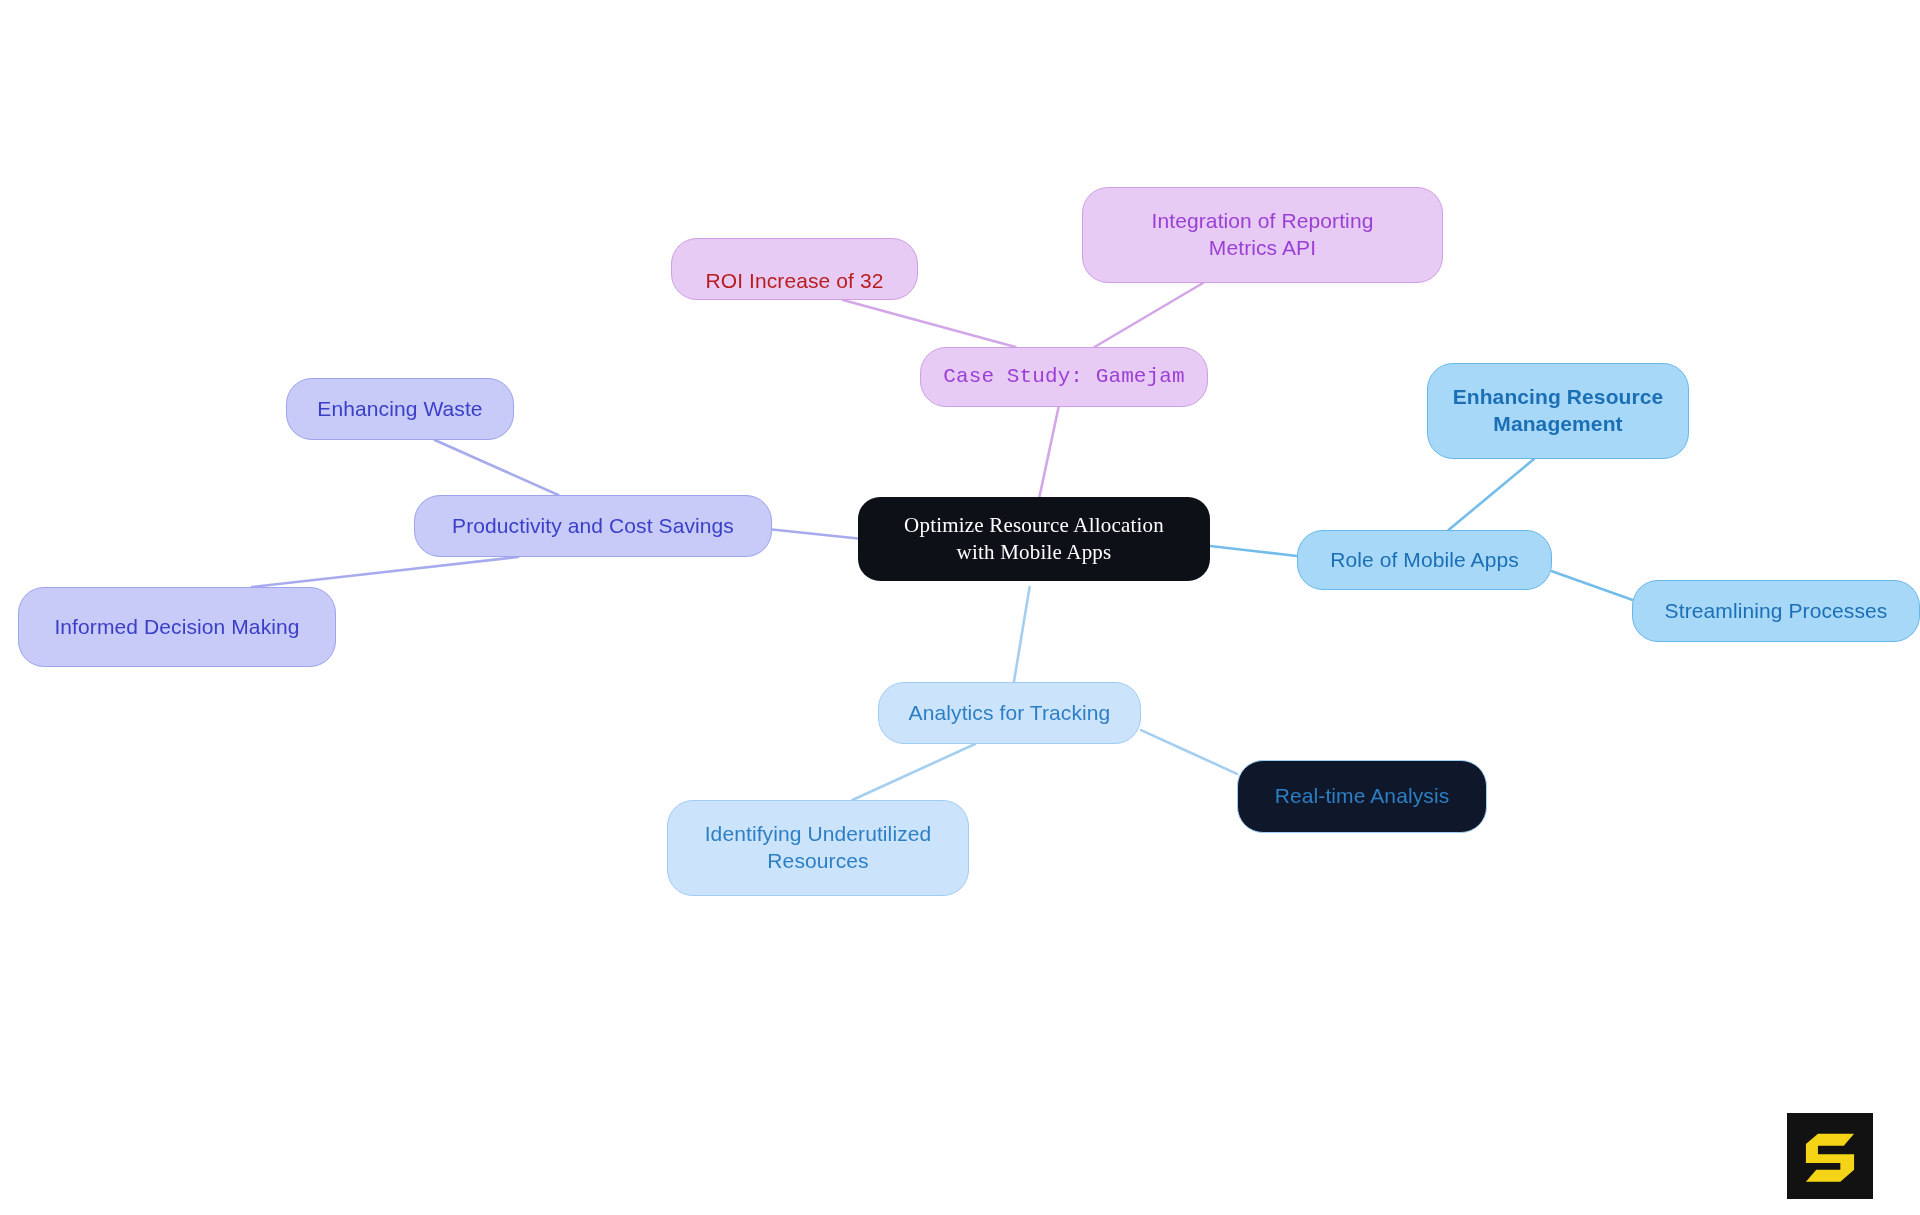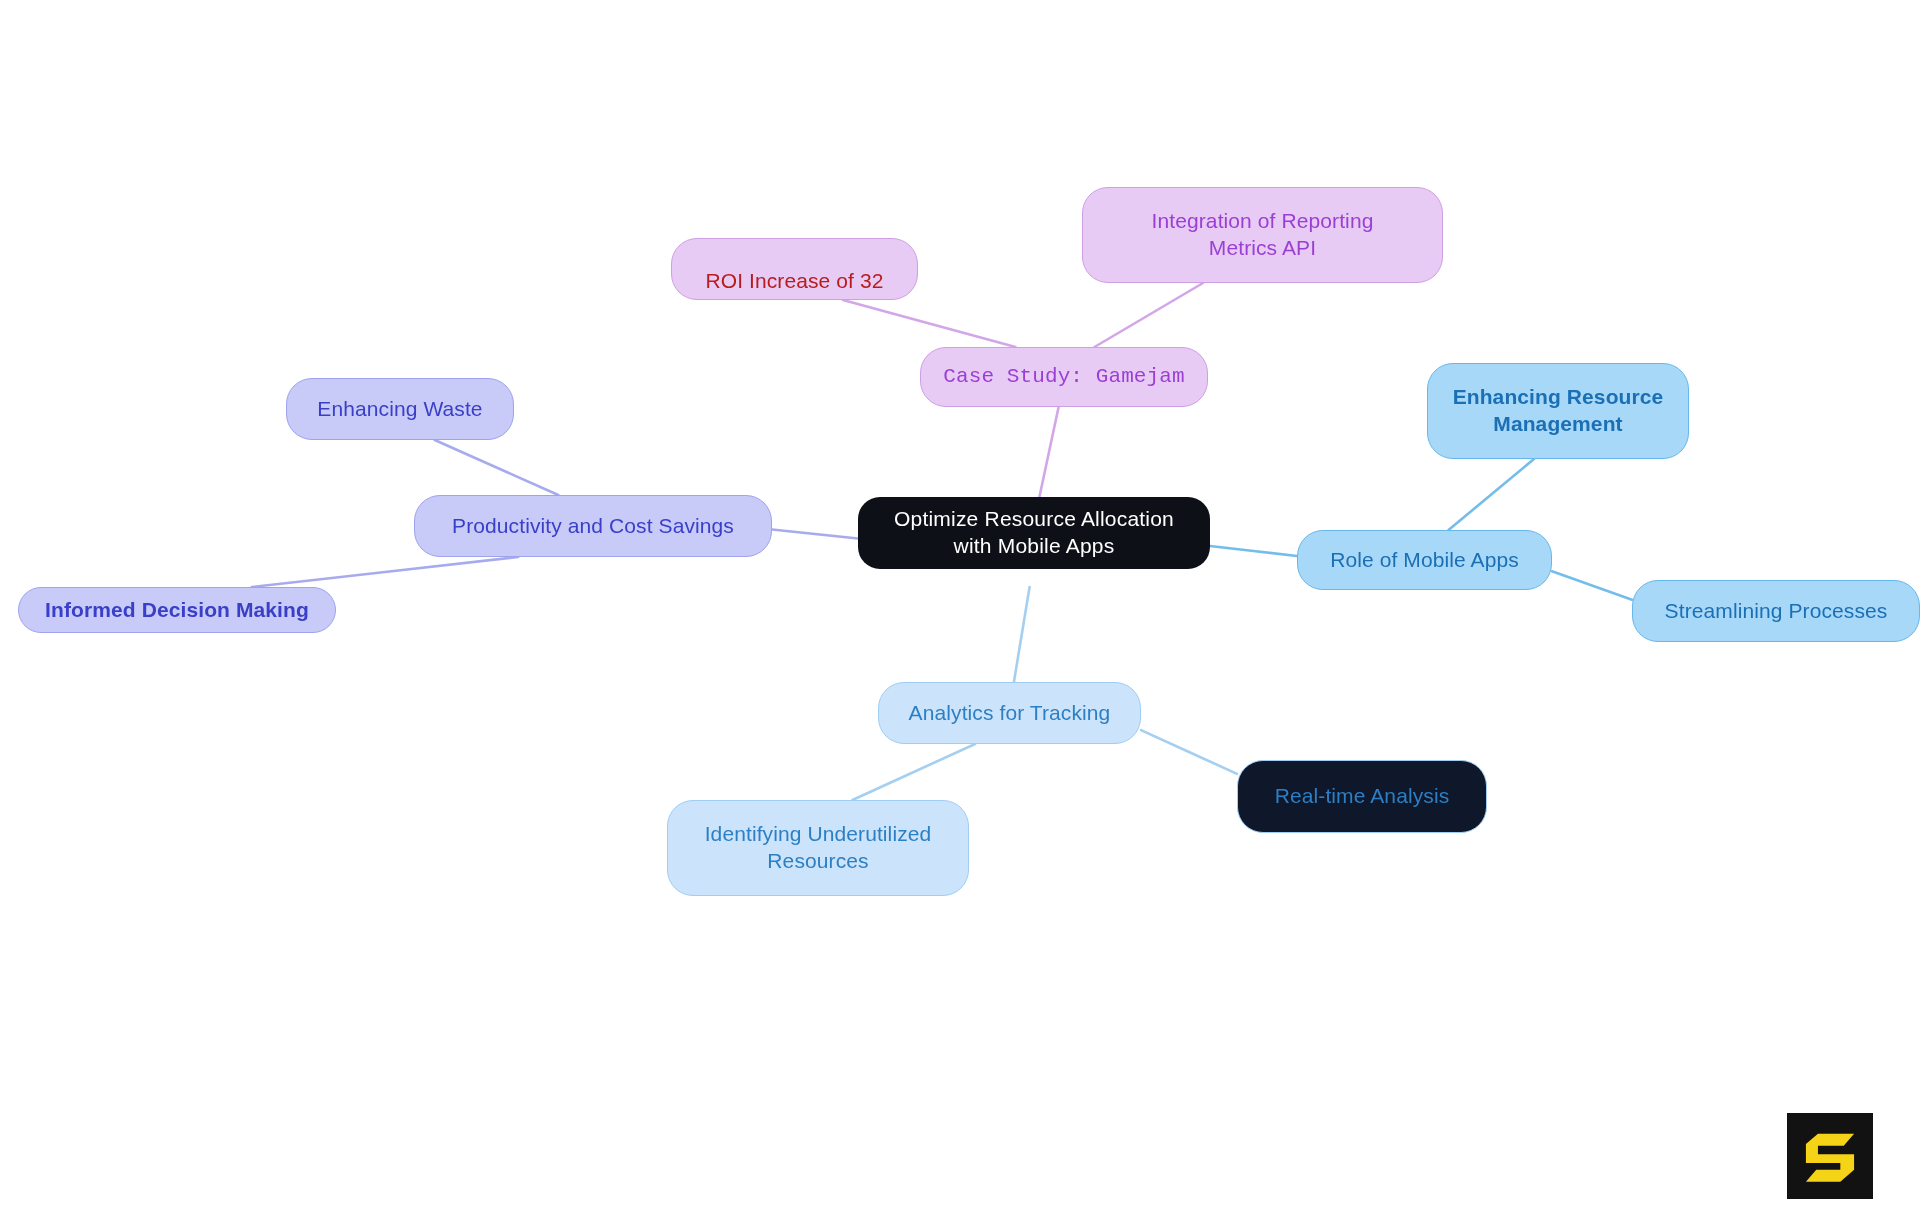--- a/index.html
+++ b/index.html
@@ -74,37 +74,37 @@
       <path d="M 975.03 744 L 913.75 772 L 852.47 800" fill="none" stroke="#a5cff0" stroke-width="2.6" stroke-linecap="round"></path>
       <path d="M 1141 730.16 L 1189 752 L 1237 773.84" fill="none" stroke="#a5cff0" stroke-width="2.6" stroke-linecap="round"></path>
       <path d="M 1039.4 497 L 1049 452 L 1058.6 407" fill="none" stroke="#d3a6e8" stroke-width="2.6" stroke-linecap="round"></path>
       <path d="M 1015.49 347 L 929.25 323.5 L 843.01 300" fill="none" stroke="#d3a6e8" stroke-width="2.6" stroke-linecap="round"></path>
       <path d="M 1094.51 347 L 1148.75 315 L 1202.99 283" fill="none" stroke="#d3a6e8" stroke-width="2.6" stroke-linecap="round"></path>
       <path d="M 858 538.48 L 815 534 L 772 529.52" fill="none" stroke="#a7abee" stroke-width="2.6" stroke-linecap="round"></path>
       <path d="M 558.26 495 L 496.5 467.5 L 434.74 440" fill="none" stroke="#a7abee" stroke-width="2.6" stroke-linecap="round"></path>
       <path d="M 518.12 557 L 385 572 L 251.88 587" fill="none" stroke="#a7abee" stroke-width="2.6" stroke-linecap="round"></path>
     </svg>
   <div id="nodes-layer">
-      <div class="node root" style="left: 858px; top: 497px; width: 352px; height: 72px; background: rgb(13, 17, 23); border-color: rgb(13, 17, 23); color: rgb(255, 255, 255);"><span>Optimize Resource Allocation
+      <div class="node root" style="left: 858px; top: 497px; width: 352px; height: 84px; background: rgb(13, 17, 23); border-color: rgb(13, 17, 23); color: rgb(255, 255, 255); font-family: Liberation Serif, serif;"><span>Optimize Resource Allocation
 with Mobile Apps</span></div>
       <div class="node branch" style="left: 1297px; top: 530px; width: 255px; height: 60px; background: rgb(168, 216, 248); border-color: rgb(103, 184, 234); color: rgb(27, 111, 181);"><span>Role of Mobile Apps</span></div>
       <div class="node leaf" style="left: 1427px; top: 363px; width: 262px; height: 96px; background: rgb(168, 216, 248); border-color: rgb(103, 184, 234); color: rgb(27, 111, 181); font-weight: bold;"><span>Enhancing Resource
 Management</span></div>
       <div class="node leaf" style="left: 1632px; top: 580px; width: 288px; height: 62px; background: rgb(168, 216, 248); border-color: rgb(103, 184, 234); color: rgb(27, 111, 181);"><span>Streamlining Processes</span></div>
       <div class="node branch" style="left: 878px; top: 682px; width: 263px; height: 62px; background: rgb(204, 228, 251); border-color: rgb(159, 205, 244); color: rgb(44, 127, 196);"><span>Analytics for Tracking</span></div>
       <div class="node leaf" style="left: 667px; top: 800px; width: 302px; height: 96px; background: rgb(204, 228, 251); border-color: rgb(159, 205, 244); color: rgb(44, 127, 196);"><span>Identifying Underutilized
 Resources</span></div>
       <div class="node leaf" style="left: 1237px; top: 760px; width: 250px; height: 73px; background: #0f172a; border-color: rgb(159, 205, 244); color: rgb(44, 127, 196);"><span>Real-time Analysis</span></div>
       <div class="node branch" style="left: 920px; top: 347px; width: 288px; height: 60px; background: rgb(231, 203, 245); border-color: rgb(207, 159, 228); color: rgb(155, 63, 212); font-family: Liberation Mono, monospace;"><span>Case Study: Gamejam</span></div>
       <div class="node leaf" style="left: 671px; top: 238px; width: 247px; height: 62px; background: rgb(231, 203, 245); border-color: rgb(207, 159, 228); color: #b91c1c; align-items: flex-end;"><span>ROI Increase of 32</span></div>
       <div class="node leaf" style="left: 1082px; top: 187px; width: 361px; height: 96px; background: rgb(231, 203, 245); border-color: rgb(207, 159, 228); color: rgb(155, 63, 212);"><span>Integration of Reporting
 Metrics API</span></div>
       <div class="node branch" style="left: 414px; top: 495px; width: 358px; height: 62px; background: rgb(200, 202, 247); border-color: rgb(158, 163, 238); color: rgb(58, 63, 200);"><span>Productivity and Cost Savings</span></div>
       <div class="node leaf" style="left: 286px; top: 378px; width: 228px; height: 62px; background: rgb(200, 202, 247); border-color: rgb(158, 163, 238); color: rgb(58, 63, 200);"><span>Enhancing Waste</span></div>
-      <div class="node leaf" style="left: 18px; top: 587px; width: 318px; height: 46px; background: rgb(200, 202, 247); border-color: rgb(158, 163, 238); color: rgb(58, 63, 200); font-weight: bold;"><span>Informed Decision Making</span></div>
+      <div class="node leaf" style="left: 18px; top: 587px; width: 318px; height: 80px; background: rgb(200, 202, 247); border-color: rgb(158, 163, 238); color: rgb(58, 63, 200);"><span>Informed Decision Making</span></div>
     </div>
   <div id="logo" style="left: 1787px; top: 1113px; width: 86px; height: 86px;">
     <svg viewBox="0 0 100 100" width="100%" height="100%">
       <rect x="0" y="0" width="100" height="100" fill="#121212"></rect>
       <path d="M78 24 L66 38 L36 38 L36 48 L58 48 L78 48 L78 60 L78 66 L62 80 L22 80 L34 66 L62 66 L62 58 L42 58 L22 58 L22 42 L22 36 L36 24 Z" fill="#f5d316"></path>
     </svg>
   </div>
 </div>
 
 </body></html>

